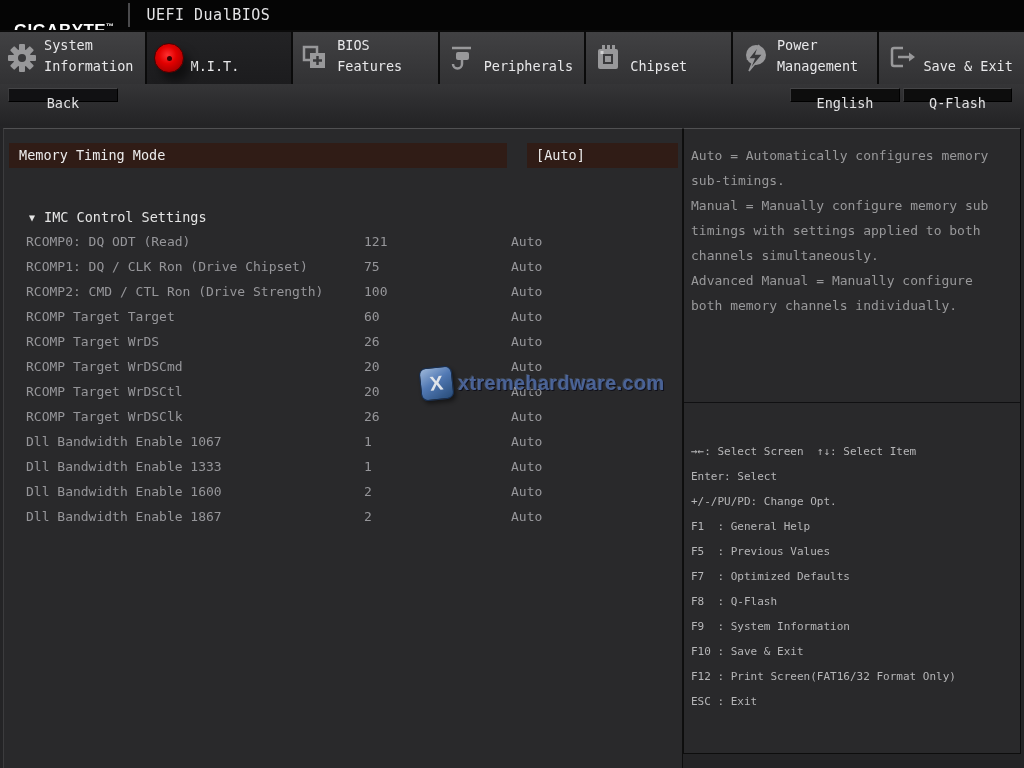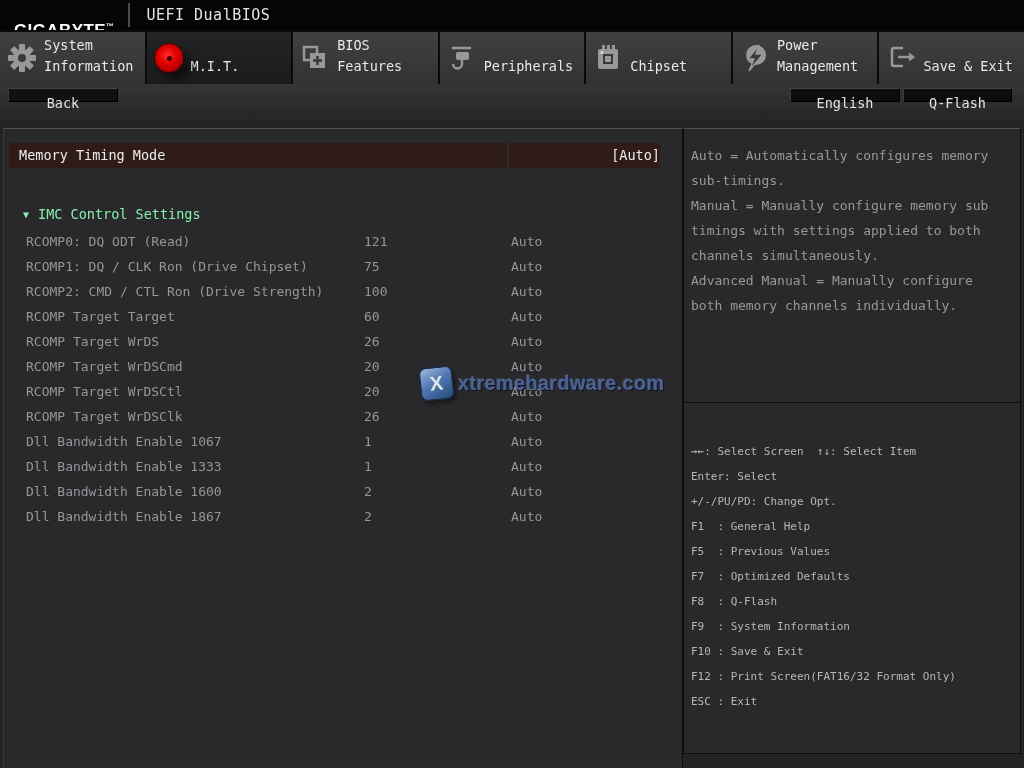--- a/index.html
+++ b/index.html
@@ -50,24 +50,24 @@
   
   .content { position:absolute; top:126px; left:0; width:1024px; height:642px; background:#242426; }
 
   .main-panel { position:absolute; left:3px; top:2px; width:680px; height:754px;
     background:#29292b; border:1px solid #0e0e0e; border-top-color:#505052; border-left-color:#3c3c3e; }
 
   .selected-row { position:absolute; left:5px; top:14px; display:flex; }
   .sel-label { width:498px; height:25px; line-height:25px; background:#301c16;
     color:#ececec; font-size:13.5px; padding-left:10px; cursor:pointer; }
   .sel-value { width:151px; height:25px; line-height:25px; background:#301c16;
-    color:#ececec; font-size:13.5px; padding-left:9px; margin-left:2px; cursor:pointer;text-align:right; }
-
-  .section-header { position:absolute; left:0; top:74px; height:25px; line-height:22px;
-    padding-left:19px; color:#86efac; font-size:13.5px; cursor:pointer; }
+    color:#ececec; font-size:13.5px; padding-left:9px; margin-left:20px; cursor:pointer; }
+
+  .section-header { position:absolute; left:6px; top:74px; height:25px; line-height:29px;
+    padding-left:19px; color:#e5e5e5; font-size:13.5px; cursor:pointer; }
   .section-header .marker { font-size:10px; margin-right:9px; position:relative; top:-1px; }
 
   .rows { position:absolute; left:0; top:100px; width:678px; }
   .row { display:grid; grid-template-columns:338px 147px 1fr; padding-left:22px;
     height:25px; line-height:25px; font-size:13px; color:#96969a; cursor:pointer; }
 
   
   .right-panel { position:absolute; left:683px; top:2px; width:338px; height:626px;
     background:#29292b; border:1px solid #0d0d0d; border-top-color:#505052; }
   .help-box { height:274px; border-bottom:1px solid #101012; padding:14px 4px 0 7px; }

